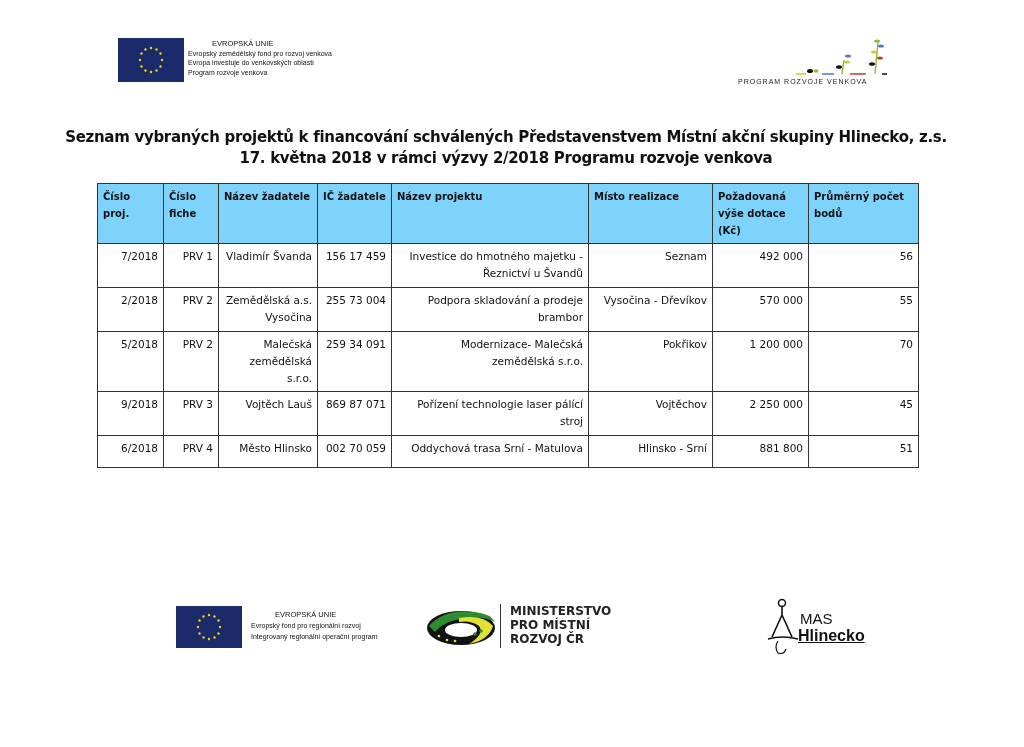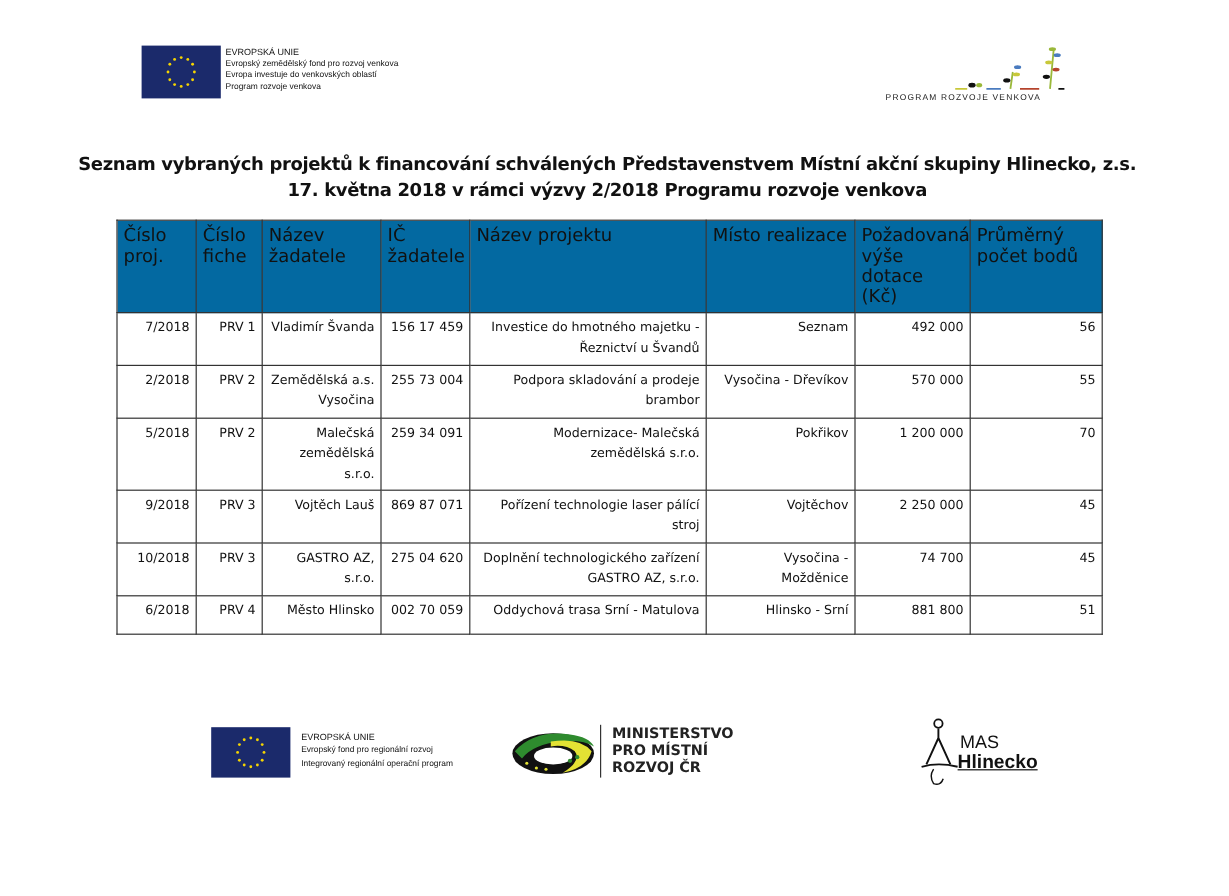--- a/index.html
+++ b/index.html
@@ -5,21 +5,21 @@
   html, body { margin: 0; padding: 0; }
   body {
     width: 1024px; height: 747px; background: #ffffff; position: relative; overflow: hidden;
     font-family: "Liberation Sans", sans-serif; color: #111;
   }
   .eu-flag {
     position: absolute; background: #1b2a6b; overflow: hidden;
   }
   .eu-flag svg { width: 100%; height: 100%; display: block; }
   .eu-text { position: absolute; font-size: 7px; line-height: 9.5px; color: #111; }
-  .eu-text .t1 { font-size: 7.5px; }
+  .eu-text .t1 { font-size: 7.5px; margin-left: 24px; }
   #eu-top-flag { left: 118px; top: 38px; width: 66px; height: 44px; }
   #eu-top-text { left: 188px; top: 39px; }
   #prv-logo { position: absolute; left: 740px; top: 22px; width: 160px; height: 70px; }
   #prv-logo svg { position: absolute; left: 50px; top: 0; }
   #prv-caption { position: absolute; left: 738px; top: 78px; font-size: 7px; letter-spacing: 1px; color: #222; }
 
   .title {
     position: absolute; left: 0; width: 1012px; text-align: center;
     font-weight: bold; font-size: 16px; color: #111; font-family: "DejaVu Sans", sans-serif;
   }
@@ -29,21 +29,21 @@
   table.projects {
     position: absolute; left: 97px; top: 183px; width: 821px;
     border-collapse: collapse; font-size: 11px; font-family: "DejaVu Sans", sans-serif;
     table-layout: fixed;
   }
   table.projects th, table.projects td {
     border: 1px solid #333; padding: 4px 5px; vertical-align: top; text-align: left;
     line-height: 17px;
   }
   table.projects th {
-    background: #0369a1; font-weight: normal; height: 38px; font-size: 15px;
+    background: #7dd3fc; font-weight: bold; height: 38px; font-size: 10px;
   }
   table.projects td { height: 35px; font-size: 10.5px; text-align: right; }
   table.projects tr.last td { height: 23px; }
 
   #eu-bottom-flag { left: 176px; top: 606px; width: 66px; height: 42px; }
   #eu-bottom-text { left: 251px; top: 609px; }
   #mmr-logo { position: absolute; left: 425px; top: 604px; width: 72px; height: 46px; }
   #mmr-divider { position: absolute; left: 500px; top: 604px; width: 1px; height: 44px; background: #333; }
   #mmr-text {
     position: absolute; left: 510px; top: 604px; font-weight: bold; font-size: 12px; line-height: 14px;
@@ -163,30 +163,20 @@
     <tr>
       <td>9/2018</td>
       <td>PRV 3</td>
       <td>Vojtěch Lauš</td>
       <td>869 87 071</td>
       <td>Pořízení technologie laser pálící stroj</td>
       <td>Vojtěchov</td>
       <td>2 250 000</td>
       <td>45</td>
     </tr>
-    <tr>
-      <td>10/2018</td>
-      <td>PRV 3</td>
-      <td>GASTRO AZ, s.r.o.</td>
-      <td>275 04 620</td>
-      <td>Doplnění technologického zařízení GASTRO AZ, s.r.o.</td>
-      <td>Vysočina - Možděnice</td>
-      <td>74 700</td>
-      <td>45</td>
-    </tr>
     <tr class="last">
       <td>6/2018</td>
       <td>PRV 4</td>
       <td>Město Hlinsko</td>
       <td>002 70 059</td>
       <td>Oddychová trasa Srní - Matulova</td>
       <td>Hlinsko - Srní</td>
       <td>881 800</td>
       <td>51</td>
     </tr>

